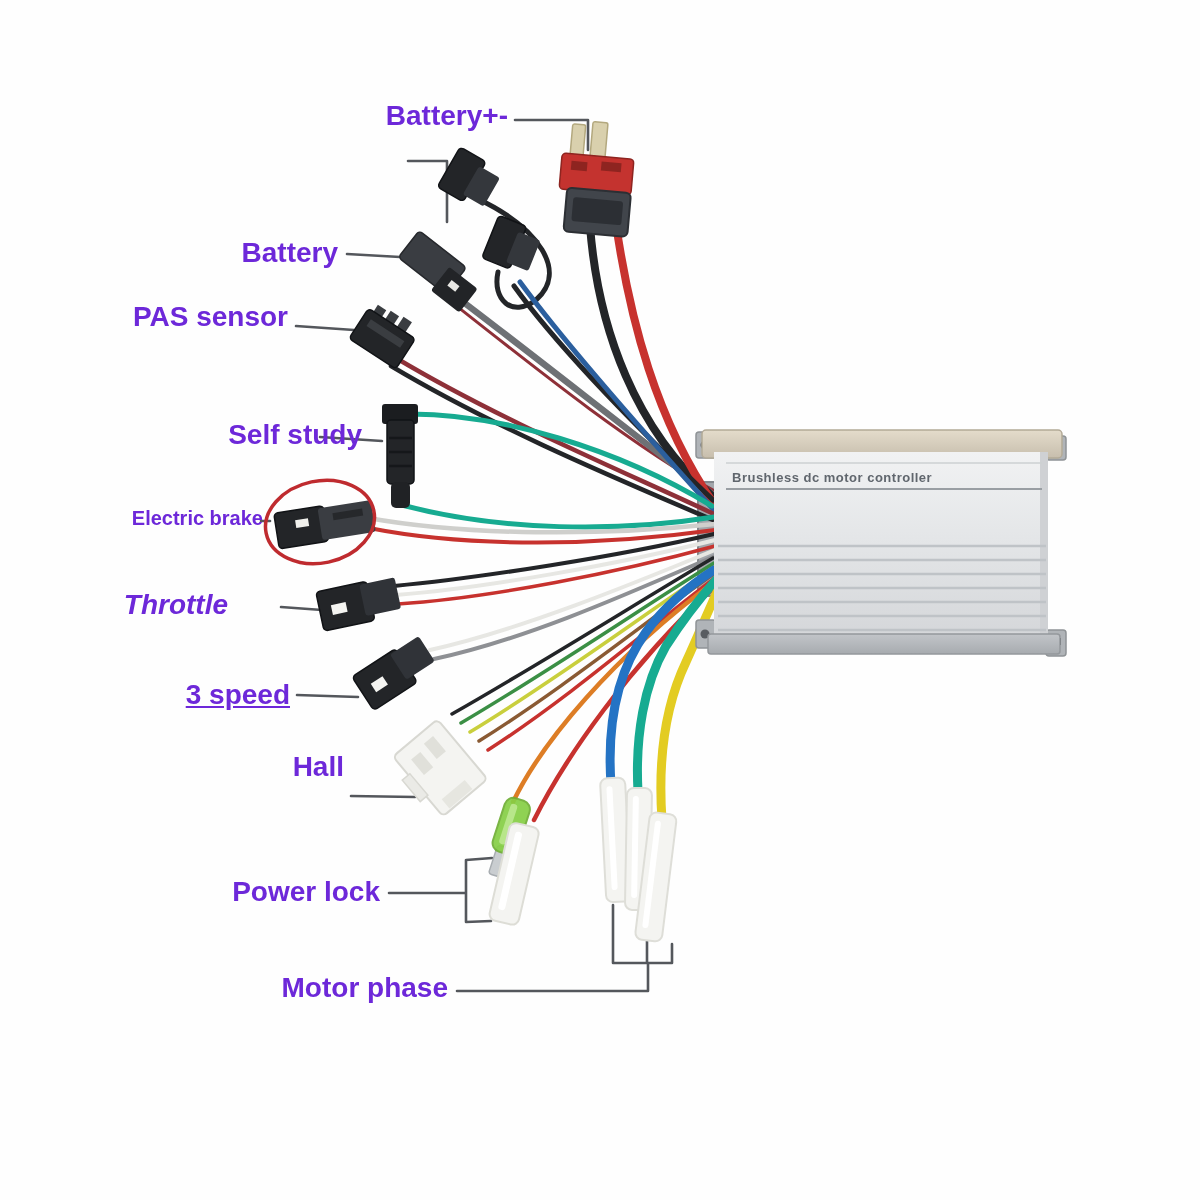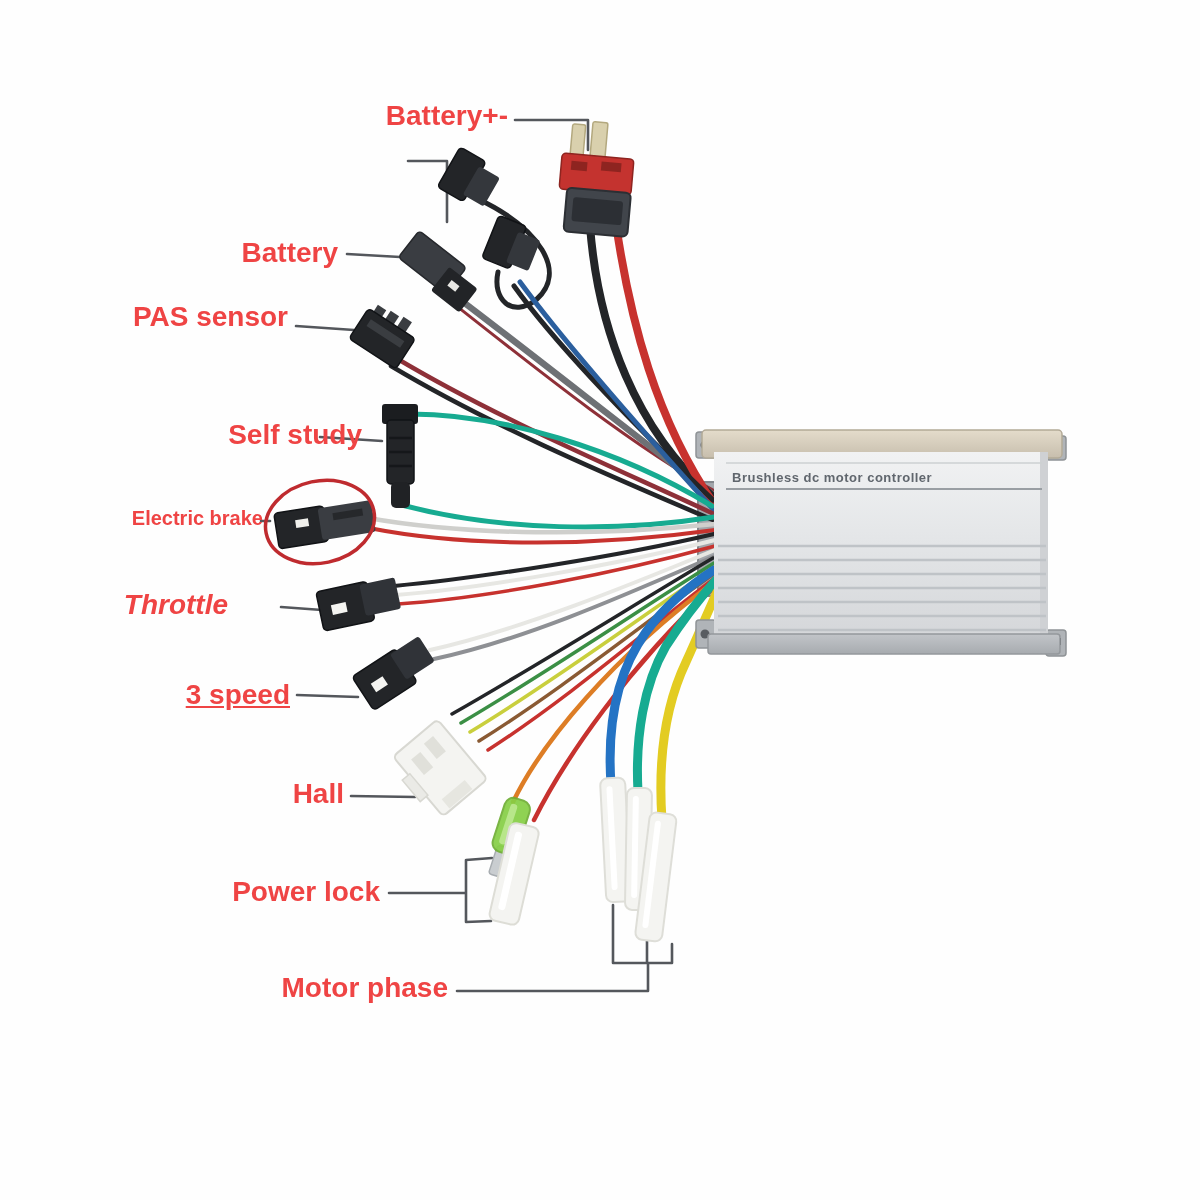--- a/index.html
+++ b/index.html
@@ -1,19 +1,19 @@
 <!DOCTYPE html>
 <html><head>
 <meta charset="utf-8">
 <style>
   html,body{margin:0;padding:0;background:#ffffff;}
   #stage{position:relative;width:1200px;height:1200px;background:#fefefe;overflow:hidden;
          font-family:"Liberation Sans", sans-serif;}
   #wiring{position:absolute;left:0;top:0;}
-  .lbl{position:absolute;font-weight:700;color:#ef4444;font-size:28px;line-height:1.1;
+  .lbl{position:absolute;font-weight:700;color:#6d28d9;font-size:28px;line-height:1.1;
        white-space:nowrap;text-align:center;letter-spacing:0;}
   .lbl.small{font-size:20px;}
 </style>
 </head>
 <body>
 
 <div id="stage">
 
 <svg id="wiring" width="1200" height="1200" viewBox="0 0 1200 1200">
   <defs>
@@ -215,17 +215,17 @@
   </g>
 </svg>
 
 <div class="lbl" style="right:692px;top:101px;">Battery+-</div>
 <div class="lbl" style="right:862px;top:238px;">Battery</div>
 <div class="lbl" style="right:912px;top:302px;">PAS sensor</div>
 <div class="lbl" style="right:838px;top:420px;">Self study</div>
 <div class="lbl small" style="right:937px;top:507px;">Electric brake</div>
 <div class="lbl" style="right:972px;top:590px;font-style:italic;">Throttle</div>
 <div class="lbl" style="right:910px;top:680px;text-decoration:underline;">3 speed</div>
-<div class="lbl" style="right:856px;top:779px;">Hall</div>
+<div class="lbl" style="right:856px;top:752px;">Hall</div>
 <div class="lbl" style="right:820px;top:877px;">Power lock</div>
 <div class="lbl" style="right:752px;top:973px;">Motor phase</div>
 
 </div>
 
 </body></html>

